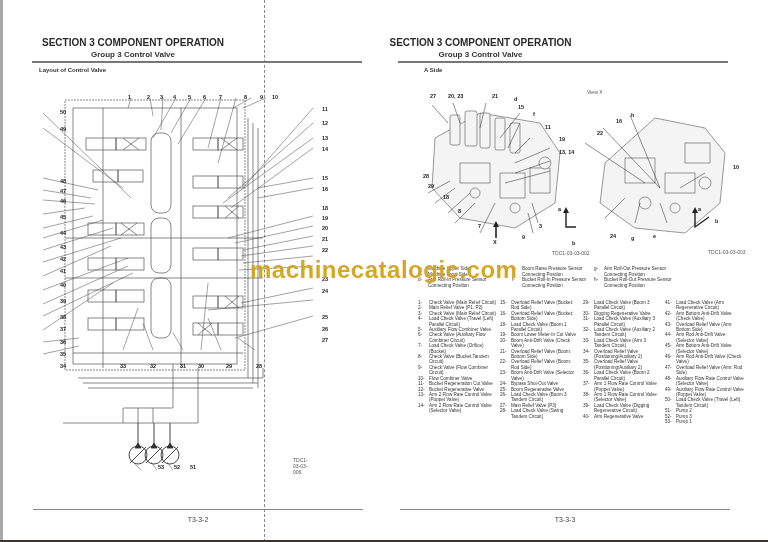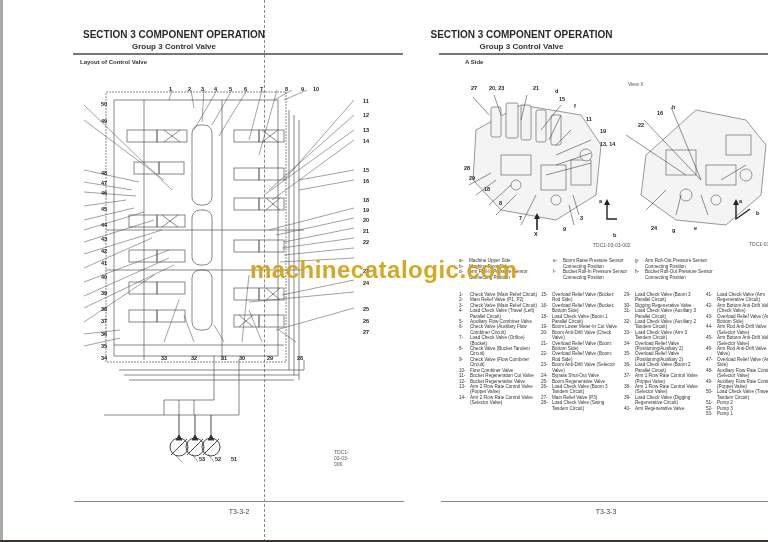--- a/index.html
+++ b/index.html
@@ -1,21 +1,21 @@
 <!DOCTYPE html>
 <html><head>
 <meta charset="utf-8">
 <style>
   html, body { margin:0; padding:0; }
   body { width:768px; height:542px; background:#ffffff; position:relative; overflow:hidden; font-family:"Liberation Sans", sans-serif; color:#222; }
   .left-edge { position:absolute; left:0; top:0; width:3px; height:542px; background:#a8a8a8; }
   .bottom-bar { position:absolute; left:0; bottom:0; width:768px; height:2px; background:#3a3530; }
   .spine { position:absolute; left:263px; top:0; height:542px; border-left:1px dashed #888; }
   .spine { left:263.5px; }
-  .page { position:absolute; top:0; height:388px;margin-left:41px; }
+  .page { position:absolute; top:8px; height:388px; }
   .page.left { left:3px; width:260px; }
   .page.right { left:265px; width:503px; }
   .sec-title { position:absolute; top:29px; font-weight:bold; font-size:10px; text-align:center; color:#2a2a2a; }
   .grp-title { position:absolute; top:42px; font-weight:bold; font-size:8px; text-align:center; color:#333; }
   .hrule { position:absolute; height:2px; background:#777; }
   .sublabel { position:absolute; top:59px; font-size:6px; font-weight:bold; color:#333; }
   .footer-rule { position:absolute; top:501px; height:1px; background:#888; }
   .page-num { position:absolute; top:508px; font-size:7px; color:#444; text-align:center; }
   .fig-code { position:absolute; font-size:5px; color:#555; }
   .watermark { position:absolute; left:228px; top:256px; font-size:24px; font-weight:bold; color:#d4a21a; letter-spacing:0.5px; opacity:0.95; white-space:nowrap;margin-left:22px; }

